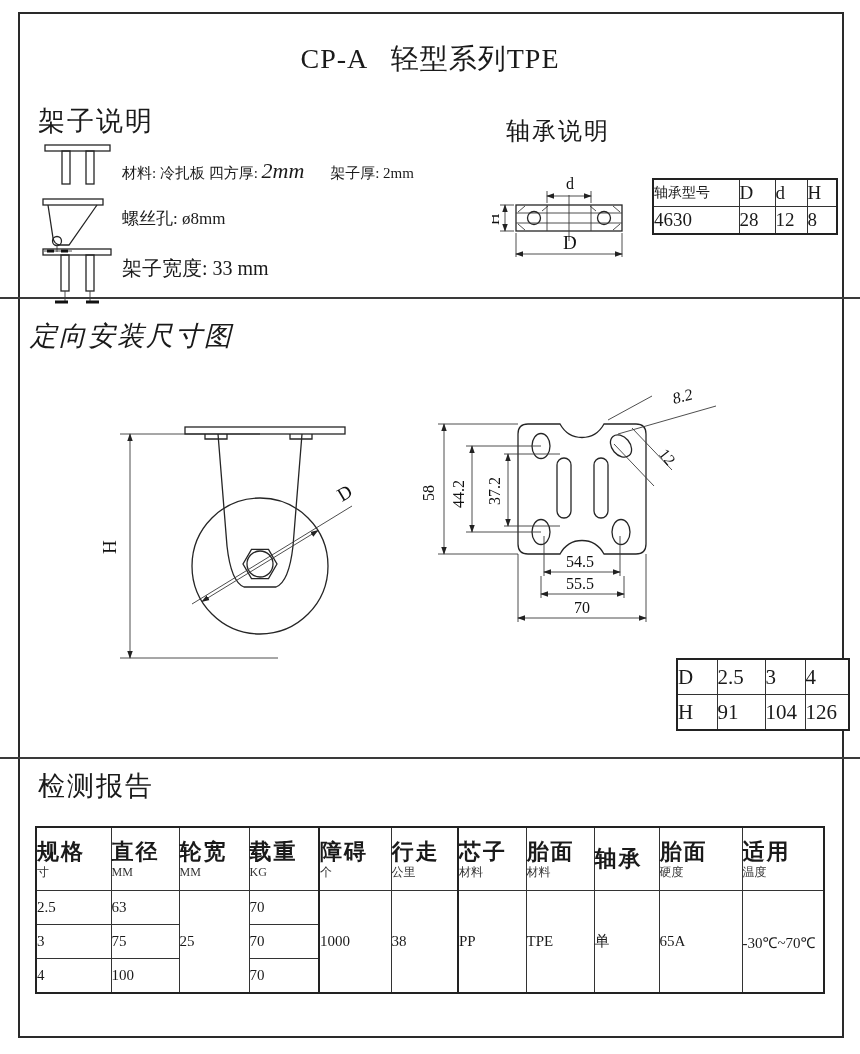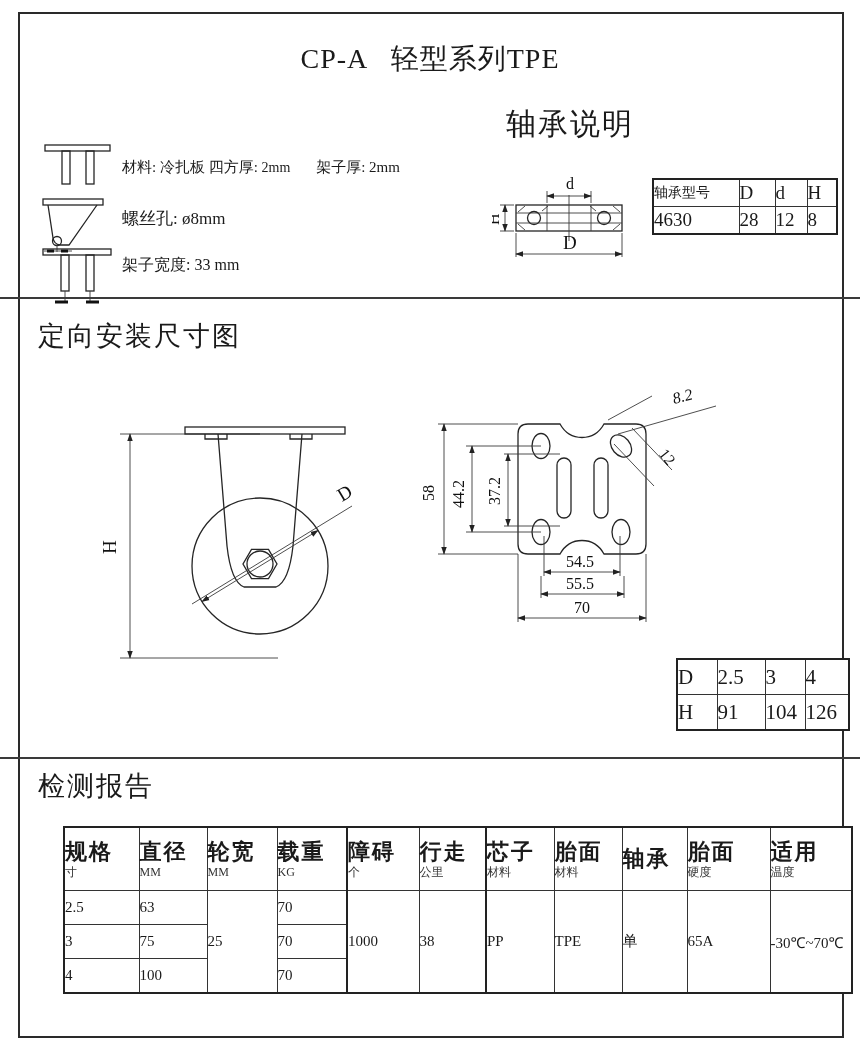--- a/index.html
+++ b/index.html
@@ -8,40 +8,40 @@
     font-family:"Liberation Serif", serif; color:#1a1a1a; overflow:hidden;
   }
   .border-box { position:absolute; left:18px; top:12px; width:822px; height:1022px; border:2px solid #2a2a2a; }
   .divider { position:absolute; left:0; width:860px; border-top:2px solid #3a3a3a; }
   .title {
     position:absolute; top:40px; left:0; width:860px; text-align:center;
     font-size:28px; letter-spacing:1px; white-space:pre;
   }
   .sec-heading { position:absolute; font-size:27px; letter-spacing:2px; }
   .frame-row { position:absolute; left:122px; font-size:15px; white-space:nowrap; }
-  .frame-row .big { font-size:14px; }
+  .frame-row .big { font-size:22px;font-style:italic; }
   .frame-icon { position:absolute; }
   svg { display:block; }
   .ln   { stroke:#252525; fill:none; stroke-width:1.3px; }
   .thin { stroke:#3a3a3a; fill:none; stroke-width:0.9px; }
   .thick{ stroke:#111; fill:none; stroke-width:3px; }
   .dim-text { font-family:"Liberation Serif", serif; font-size:16px; fill:#111; }
   .dim-big  { font-family:"Liberation Serif", serif; font-size:19px; fill:#111; }
 
   table { border-collapse:collapse; table-layout:fixed; background:#fff; }
   td, th { border:1px solid #333; text-align:left; vertical-align:middle; padding:0; font-weight:normal; }
 
   .bearing-table { position:absolute; left:652px; top:178px; border:2px solid #222; }
   .bearing-table td { height:26px; font-size:19px; }
   .bearing-table .bt-label { font-size:14px; }
 
   .dh-table { position:absolute; left:676px; top:658px; border:2px solid #222; }
   .dh-table td { height:34px; font-size:21px; }
 
-  .report-table { position:absolute; left:35px; top:826px; border:2px solid #222;margin-left:28px; }
+  .report-table { position:absolute; left:35px; top:826px; border:2px solid #222; }
   .report-table th { height:62px; }
   .report-table td { height:33px; font-size:15px; }
   .th-main { font-size:22px; font-weight:bold; line-height:26px; letter-spacing:2px; }
   .th-sub  { font-size:12px; line-height:15px; color:#333; }
   .thick-left { border-left:2px solid #222; }
   .temp-cell { font-size:14px; }
 </style>
 </head>
 <body>
 
@@ -54,20 +54,21 @@
       </marker>
     </defs>
   </svg>
 
   <div class="border-box"></div>
   <div class="divider" style="top:297px"></div>
   <div class="divider" style="top:757px"></div>
 
   <div class="title">CP-A   轻型系列TPE</div>
 
+  <div class="sec-heading" style="left:38px; top:103px;">架子说明</div>
 
   <div class="frame-icon" style="left:42px; top:142px;">
     <svg width="72" height="52" viewBox="0 0 72 52">
       <rect class="ln" x="3" y="3" width="65" height="6"></rect>
       <rect class="ln" x="20" y="9" width="8" height="33"></rect>
       <rect class="ln" x="44" y="9" width="8" height="33"></rect>
     </svg>
   </div>
   <div class="frame-row" style="top:158px;">
     <span>材料: 冷扎板</span>
@@ -95,25 +96,25 @@
     <svg width="78" height="64" viewBox="0 0 78 64">
       <rect class="ln" x="3" y="3" width="68" height="6"></rect>
       <rect class="ln" x="21" y="9" width="8" height="36"></rect>
       <rect class="ln" x="46" y="9" width="8" height="36"></rect>
       <line class="thin" x1="25" y1="45" x2="25" y2="57"></line>
       <line class="thin" x1="50" y1="45" x2="50" y2="57"></line>
       <line class="thick" x1="15" y1="56" x2="28" y2="56"></line>
       <line class="thick" x1="46" y1="56" x2="59" y2="56"></line>
     </svg>
   </div>
-  <div class="frame-row" style="top:255px; font-size:16px;">
+  <div class="frame-row" style="top:255px; font-size:20px;">
     <span>架子宽度: 33 mm</span>
   </div>
 
-  <div class="sec-heading" style="left:506px; top:104px; font-size:30px;">轴承说明</div>
+  <div class="sec-heading" style="left:506px; top:115px; font-size:24px;">轴承说明</div>
 
   <div style="position:absolute; left:492px; top:165px;">
     <svg width="156" height="100" viewBox="0 0 156 100">
       <rect class="ln" x="24" y="40" width="106" height="26"></rect>
       <line class="thin" x1="24" y1="48" x2="130" y2="48"></line>
       <line class="thin" x1="24" y1="58" x2="130" y2="58"></line>
       <circle class="ln" cx="42" cy="53" r="6.5"></circle>
       <circle class="ln" cx="112" cy="53" r="6.5"></circle>
       <line class="thin" x1="26" y1="47" x2="33" y2="41"></line>
       <line class="thin" x1="121" y1="41" x2="128" y2="47"></line>
@@ -155,21 +156,21 @@
     </tr>
     <tr>
       <td>4630</td>
       <td>28</td>
       <td>12</td>
       <td>8</td>
     </tr>
   </tbody>
     </table>
 
-  <div class="sec-heading" style="left:38px; top:318px;">定向安装尺寸图</div>
+  <div class="sec-heading" style="left:30px; top:318px;font-style:italic;">定向安装尺寸图</div>
 
   <div style="position:absolute; left:100px; top:396px;">
     <svg width="280" height="270" viewBox="0 0 280 270">
       <line class="thin" x1="20" y1="38" x2="160" y2="38"></line>
       <line class="thin" x1="20" y1="262" x2="178" y2="262"></line>
       <line class="thin" x1="30" y1="38" x2="30" y2="262" marker-start="url(#arw)" marker-end="url(#arw)"></line>
       <text class="dim-big" x="16" y="158" transform="rotate(-90 16 158)">H</text>
       <rect class="ln" x="85" y="31" width="160" height="7"></rect>
       <path class="ln" d="M105,38 v5 h22 v-5"></path>
       <path class="ln" d="M190,38 v5 h22 v-5"></path>

